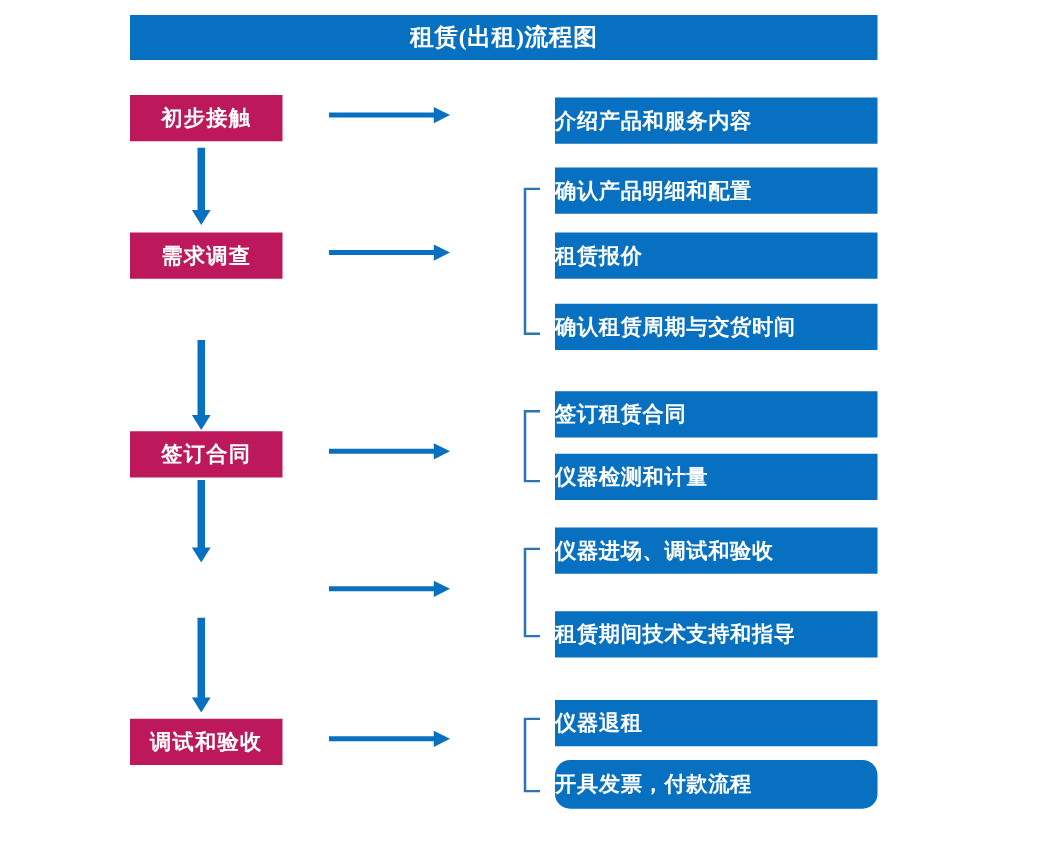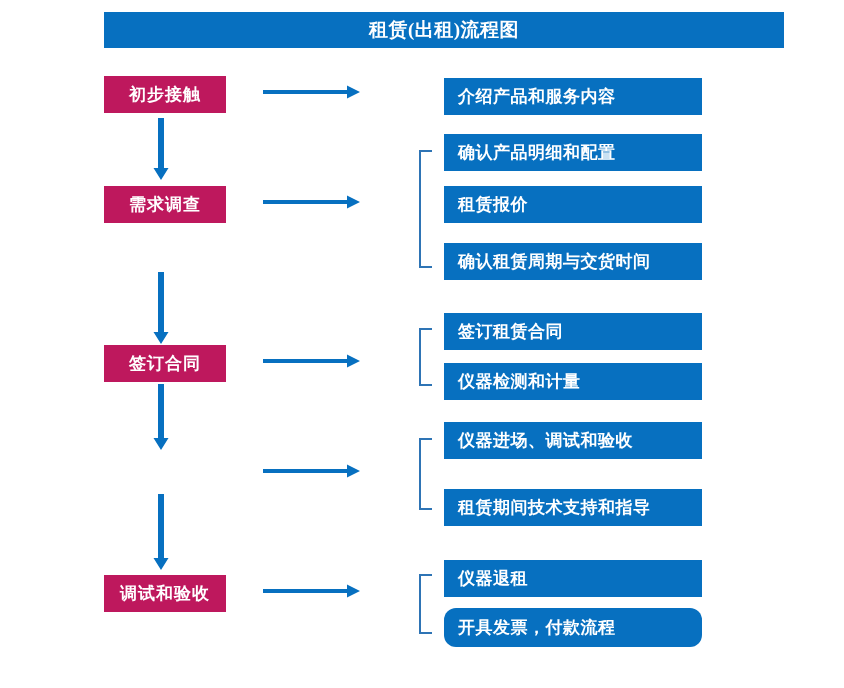--- a/index.html
+++ b/index.html
@@ -16,21 +16,21 @@
     height: 688px;
     background: #ffffff;
     overflow: hidden;
   }
 
   
   .title-bar {
     position: absolute;
     left: 104px;
     top: 12px;
-    width: 680px;
+    width: 598px;
     height: 36px;
     background: #0770C0;
     color: #ffffff;
     font-size: 19px;
     font-weight: bold;
     display: flex;
     align-items: center;
     justify-content: center;
     letter-spacing: 0.5px;
   }
@@ -56,21 +56,21 @@
     position: absolute;
     left: 444px;
     width: 258px;
     height: 37px;
     background: #0770C0;
     color: #ffffff;
     font-size: 17px;
     font-weight: bold;
     display: flex;
     align-items: center;
-    padding-left: 14px;
+    padding-left: 0;
     box-sizing: border-box;
     letter-spacing: 0.5px;
   }
 
   
   .h-arrow {
     position: absolute;
     left: 263px;
     width: 97px;
     height: 16px;

